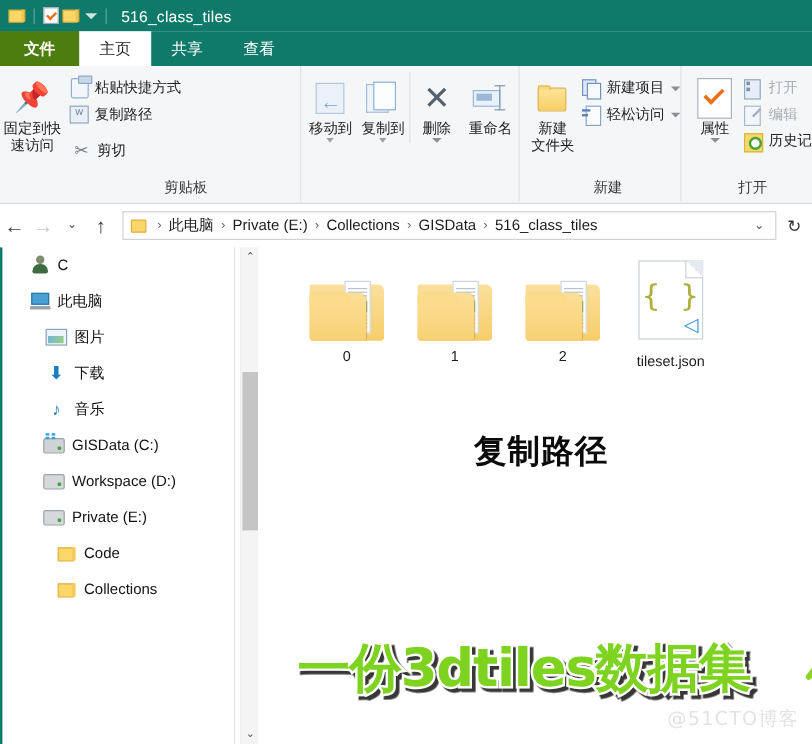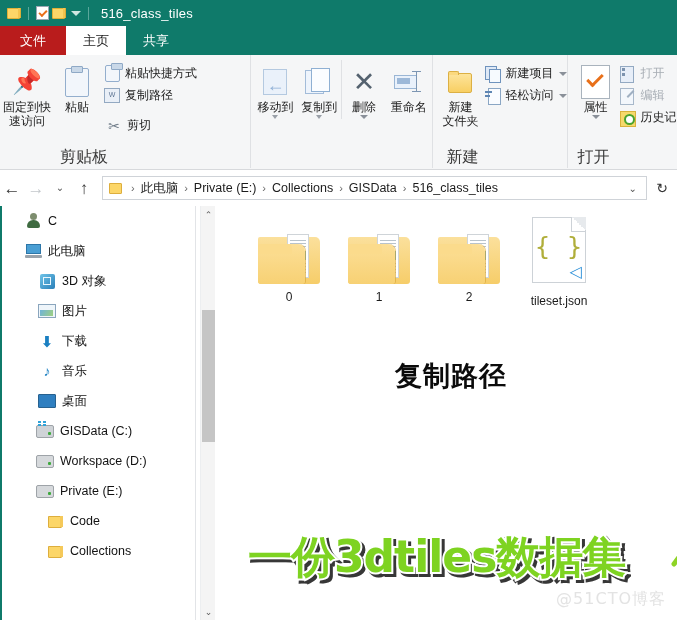--- a/index.html
+++ b/index.html
@@ -49,37 +49,37 @@
 
   
   .tabstrip{
     position:absolute;left:0;top:26px;width:677px;height:29px;
     background:#0f7a6a;display:flex;align-items:flex-end;
   }
   .tab{
     height:29px;line-height:29px;padding:0 17px;font-size:13px;color:#ffffff;
     box-sizing:border-box;cursor:default;
   }
-  .tab.file{background:#b91c1c;padding:0 20px;}
+  .tab.file{background:#4d7c0f;padding:0 20px;font-weight:bold;}
   .tab.active{background:#ffffff;color:#1d1d1d;}
 
   
   .ribbon{
     position:absolute;left:0;top:55px;width:677px;height:115px;
     background:#f5f6f7;border-bottom:1px solid #d7d9dc;
     box-sizing:border-box;display:flex;
   }
   .rgroup{
     position:relative;height:113px;box-sizing:border-box;
     border-right:1px solid #dfe1e4;display:flex;flex-direction:column;
   }
   .rgroup:last-child{border-right:none;}
   .rgroup-body{flex:1;display:flex;align-items:flex-start;padding-top:5px;}
   .rgroup-label{
-    font-size:16px;color:#3a3a3a;height:20px;line-height:17px;
+    text-align:center;font-size:12px;color:#3a3a3a;height:20px;line-height:17px;
   }
   .bigbtn{
     width:58px;display:flex;flex-direction:column;align-items:center;
     font-size:12px;color:#222;text-align:center;line-height:14px;padding-top:4px;
   }
   .bigbtn .glyph{height:36px;display:flex;align-items:center;justify-content:center;}
   .smallcol{display:flex;flex-direction:column;padding-top:4px;gap:3px;}
   .smallbtn{
     display:flex;align-items:center;gap:5px;font-size:12px;color:#222;height:19px;
     white-space:nowrap;
@@ -332,38 +332,33 @@
       <span class="tb-caret"></span>
       <span class="tb-sep"></span>
     </div>
     <span class="tb-title">516_class_tiles</span>
   </div>
 
   <div class="tabstrip">
     <div class="tab file">文件</div>
     <div class="tab active">主页</div>
     <div class="tab">共享</div>
+    <div class="tab">查看</div>
   </div>
 
   <div class="ribbon">
 
     <div class="rgroup" style="width:252px">
       <div class="rgroup-body">
         <div class="bigbtn" style="width:54px">
           <span class="glyph">
               <span class="ic-pin">📌</span>
             </span>
           <span>固定到快</span>
           <span>速访问</span>
-        </div>
-        <div class="bigbtn" style="width:46px">
-          <span class="glyph">
-              <span class="ic-clip"></span>
-            </span>
-          <span>粘贴</span>
         </div>
         <div class="smallcol" style="margin-left:4px">
           <div class="smallbtn">
             <span class="sglyph">
                 <span class="ic-clip" style="width:13px;height:15px"></span>
               </span>
             <span>粘贴快捷方式</span>
           </div>
           <div class="smallbtn">
             <span class="sglyph">
@@ -534,47 +529,35 @@
       <span>C</span>
     </div>
     <div class="navrow" style="padding-left:24px">
       <span class="nicon">
           <span class="tpc"></span>
         </span>
       <span>此电脑</span>
     </div>
     <div class="navrow" style="padding-left:38px">
       <span class="nicon">
-          <span class="t3d"></span>
-        </span>
-      <span>3D 对象</span>
+          <span class="tpic"></span>
+        </span>
+      <span>图片</span>
     </div>
     <div class="navrow" style="padding-left:38px">
       <span class="nicon">
-          <span class="tpic"></span>
-        </span>
-      <span>图片</span>
+          <span class="tdl">⬇</span>
+        </span>
+      <span>下载</span>
     </div>
     <div class="navrow" style="padding-left:38px">
       <span class="nicon">
-          <span class="tdl">⬇</span>
-        </span>
-      <span>下载</span>
-    </div>
-    <div class="navrow" style="padding-left:38px">
-      <span class="nicon">
           <span class="tmusic">♪</span>
         </span>
       <span>音乐</span>
-    </div>
-    <div class="navrow" style="padding-left:38px">
-      <span class="nicon">
-          <span class="tdesk"></span>
-        </span>
-      <span>桌面</span>
     </div>
     <div class="navrow" style="padding-left:36px">
       <span class="nicon">
           <span class="tdrive win"></span>
         </span>
       <span>GISData (C:)</span>
     </div>
     <div class="navrow" style="padding-left:36px">
       <span class="nicon">
           <span class="tdrive"></span>

